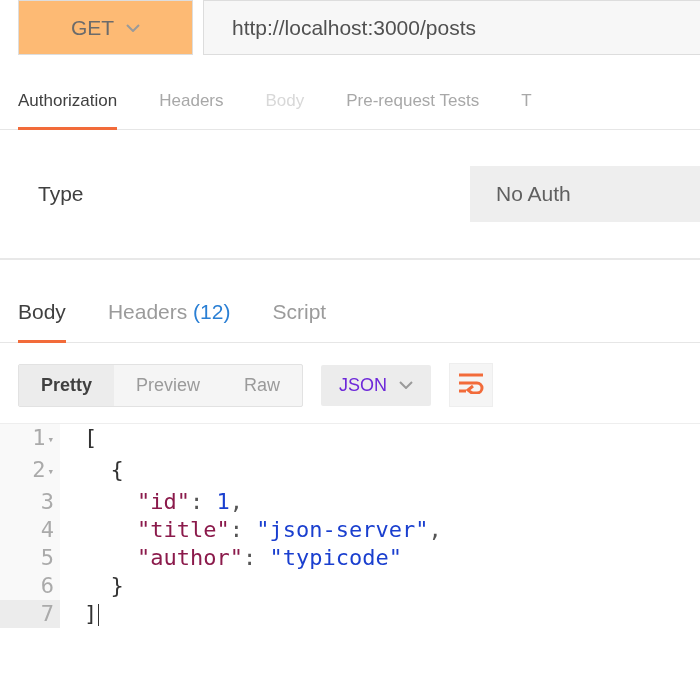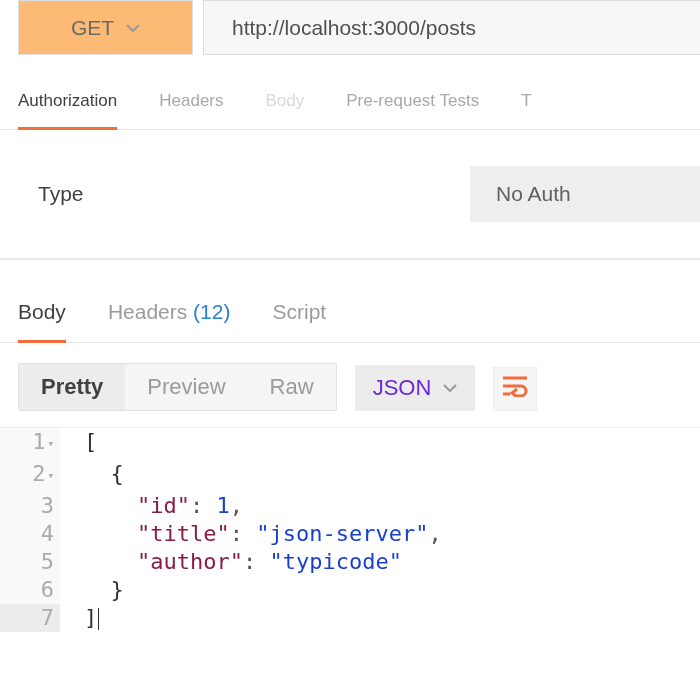--- a/index.html
+++ b/index.html
@@ -119,24 +119,24 @@
       content: "";
       position: absolute;
       left: 0; right: 0; bottom: -1px;
       height: 3px;
       background: #f26b3a;
     }
     .count { color: #2a7fd4; }
     
     .view-controls {
       display: flex;
-      align-items: flex-end;
+      align-items: center;
       padding: 20px 18px 16px 18px;
       gap: 18px;
-      font-size: 22px;
+      font-size: 18px;
     }
     .view-group {
       display: flex;
       border: 1px solid #e2e2e2;
       background: #f5f5f5;
       border-radius: 2px;
       overflow: hidden;
     }
     .view-btn {
       padding: 10px 22px;

